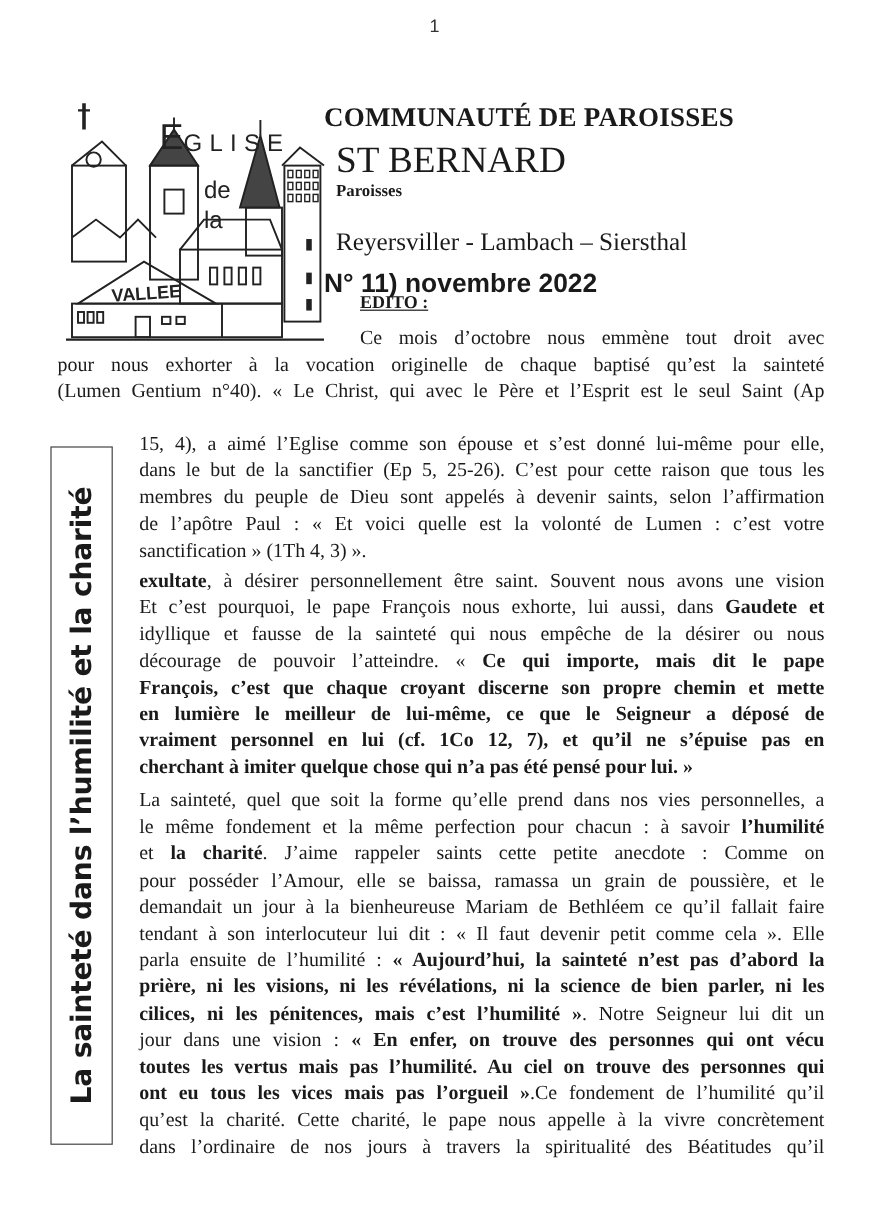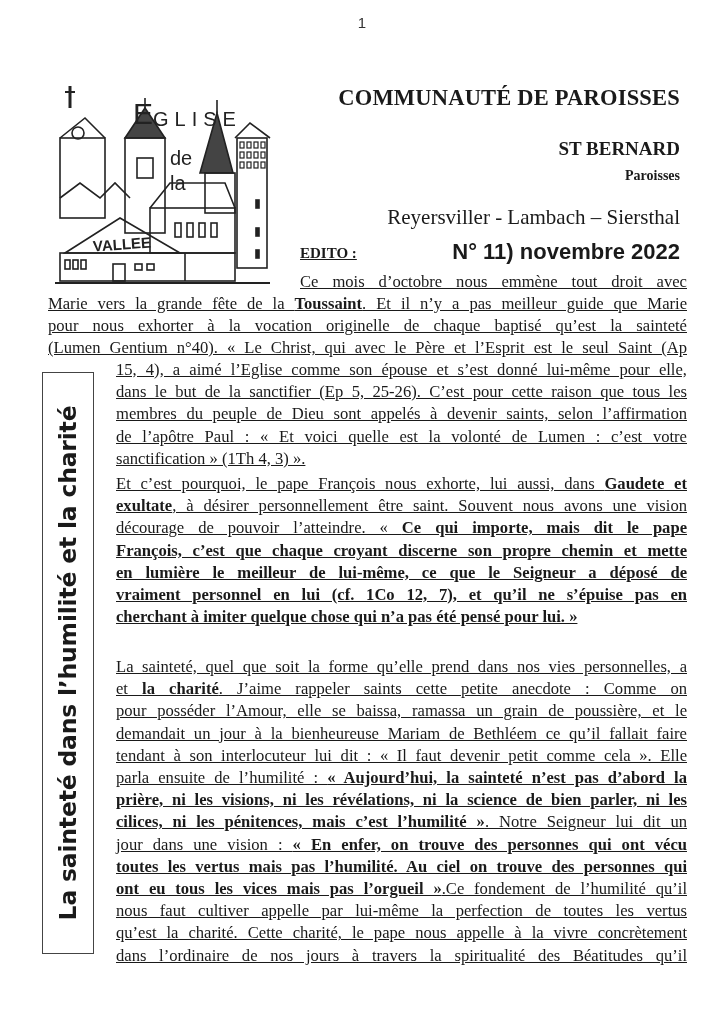--- a/index.html
+++ b/index.html
@@ -1,35 +1,35 @@
 <!DOCTYPE html>
 <html><head>
 <meta charset="utf-8">
 <style>
   html, body { margin:0; padding:0; background:#ffffff; }
   body { width:724px; height:1024px; position:relative; overflow:hidden; color:#1a1a1a; font-family:"Liberation Serif", serif; }
   .page-number { position:absolute; left:0; width:724px; top:14px; text-align:center; font-family:"Liberation Sans", sans-serif; font-size:15px; color:#333; }
   .logo { position:absolute; left:55px; top:78px; width:220px; height:210px; }
-  .header { position:absolute; left:280px; top:84px; width:400px; text-align:right; }
+  .header { position:absolute; left:280px; top:84px; width:400px; text-align:left; }
   .h-comm { font-size:22.5px; font-weight:bold; letter-spacing:0.2px; margin:0; line-height:28px; margin-left:-10px;}
-  .h-st { font-size:19px; font-weight:bold; margin-top:24px; line-height:26px; }
+  .h-st { font-size:31px; font-weight:normal; margin-top:8px; line-height:26px; }
   .h-par { font-size:14px; font-weight:bold; line-height:24px; margin-top:2px; }
   .h-villages { font-size:21px; line-height:26px; margin-top:16px; }
   .h-num { font-family:Liberation Sans, sans-serif; font-size:22px; font-weight:bold; line-height:28px; margin-top:8px; margin-left:-10px; }
   .edito { position:absolute; left:300px; top:245px; font-size:15px; font-weight:bold; text-decoration:underline; }
   .text { font-size:16.6px; line-height:22.2px; text-align:justify; }
   .p1-first { position:absolute; left:300px; top:271px; width:387px; }
   .p1-rest { position:absolute; left:48px; top:293px; width:639px; }
   .p1-indent { position:absolute; left:116px; top:359px; width:571px; }
   .p2 { position:absolute; left:116px; top:473px; width:571px; }
   .p3 { position:absolute; left:116px; top:656px; width:571px; }
   .text b { font-weight:bold; }
   .sidebox { position:absolute; left:42px; top:372px; width:50px; height:580px; border:1.3px solid #444; }
   .sidebox-text { position:absolute; left:50%; top:50%; transform:translate(-50%,-50%) rotate(-90deg); white-space:nowrap; font-family:"DejaVu Sans", sans-serif; font-weight:bold; font-size:23.5px; color:#1a1a1a; letter-spacing:-0.2px; }
-  .line { display:block; text-align:justify; text-align-last:justify; white-space:nowrap;text-decoration:underline; }
+  .line { display:block; text-align:justify; text-align-last:justify; white-space:nowrap; }
   .line.last { text-align-last:left; }
 </style>
 </head>
 <body>
 
 <div class="page-number">1</div>
 
 <div class="logo">
   <svg width="220" height="210" viewBox="0 0 220 210">
     <g fill="none" stroke="#222" stroke-width="1.6">
@@ -105,52 +105,52 @@
   <div class="h-villages">Reyersviller - Lambach – Siersthal</div>
   <div class="h-num">N° 11) novembre  2022</div>
 </div>
 
 <div class="edito">EDITO :</div>
 
 <div class="text p1-first" id="p1first">
     <span class="line"><span>Ce mois d’octobre nous emmène tout droit avec</span></span>
   </div>
 <div class="text p1-rest" id="p1full">
-    <span class="line"><span>Marie vers la grande fête de la </span><b>Toussaint</b><span>. Et il n’y a pas meilleur guide que Marie</span></span>
     <span class="line"><span>pour nous exhorter à la vocation originelle de chaque baptisé qu’est la sainteté</span></span>
     <span class="line"><span>(Lumen Gentium n°40). « Le Christ, qui avec le Père et l’Esprit est le seul Saint (Ap</span></span>
   </div>
 <div class="text p1-indent" id="p1indent">
     <span class="line"><span>15, 4), a aimé l’Eglise comme son épouse et s’est donné lui-même pour elle,</span></span>
     <span class="line"><span>dans le but de la sanctifier (Ep 5, 25-26). C’est pour cette raison que tous les</span></span>
     <span class="line"><span>membres du peuple de Dieu sont appelés à devenir saints, selon l’affirmation</span></span>
     <span class="line"><span>de l’apôtre Paul : « Et voici quelle est la volonté de Lumen : c’est votre</span></span>
     <span class="line last"><span>sanctification » (1Th 4, 3) ».</span></span>
   </div>
 <div class="text p2" id="p2">
+    <span class="line"><b>exultate</b><span>, à désirer personnellement être saint. Souvent nous avons une vision</span></span>
     <span class="line"><span>Et c’est pourquoi, le pape François nous exhorte, lui aussi, dans </span><b>Gaudete et</b></span>
-    <span class="line"><b>exultate</b><span>, à désirer personnellement être saint. Souvent nous avons une vision</span></span>
+    <span class="line"><span>idyllique et fausse de la sainteté qui nous empêche de la désirer ou nous</span></span>
     <span class="line"><span>décourage de pouvoir l’atteindre. « </span><b>Ce qui importe, mais dit le pape</b></span>
     <span class="line"><b>François, c’est que chaque croyant discerne son propre chemin et mette</b></span>
     <span class="line"><b>en lumière le meilleur de lui-même, ce que le Seigneur a déposé de</b></span>
     <span class="line"><b>vraiment personnel en lui (cf. 1Co 12, 7), et qu’il ne s’épuise pas en</b></span>
     <span class="line last"><b>cherchant à imiter quelque chose qui n’a pas été pensé pour lui. »</b></span>
   </div>
 <div class="text p3" id="p3">
     <span class="line"><span>La sainteté, quel que soit la forme qu’elle prend dans nos vies personnelles, a</span></span>
+    <span class="line"><span>le même fondement et la même perfection pour chacun : à savoir </span><b>l’humilité</b></span>
     <span class="line"><span>et </span><b>la charité</b><span>. J’aime rappeler saints cette petite anecdote : Comme on</span></span>
     <span class="line"><span>pour posséder l’Amour, elle se baissa, ramassa un grain de poussière, et le</span></span>
     <span class="line"><span>demandait un jour à la bienheureuse Mariam de Bethléem ce qu’il fallait faire</span></span>
     <span class="line"><span>tendant à son interlocuteur lui dit : « Il faut devenir petit comme cela ». Elle</span></span>
     <span class="line"><span>parla ensuite de l’humilité : </span><b>« Aujourd’hui, la sainteté n’est pas d’abord la</b></span>
     <span class="line"><b>prière, ni les visions, ni les révélations, ni la science de bien parler, ni les</b></span>
     <span class="line"><b>cilices, ni les pénitences, mais c’est l’humilité »</b><span>. Notre Seigneur lui dit un</span></span>
     <span class="line"><span>jour dans une vision : </span><b>« En enfer, on trouve des personnes qui ont vécu</b></span>
     <span class="line"><b>toutes les vertus mais pas l’humilité. Au ciel on trouve des personnes qui</b></span>
     <span class="line"><b>ont eu tous les vices mais pas l’orgueil »</b><span>.Ce fondement de l’humilité qu’il</span></span>
-    <span class="line"><span>nous faut cultiver appelle par lui-même la perfection de toutes les vertus</span></span>
     <span class="line"><span>qu’est la charité. Cette charité, le pape nous appelle à la vivre concrètement</span></span>
     <span class="line"><span>dans l’ordinaire de nos jours à travers la spiritualité des Béatitudes qu’il</span></span>
   </div>
 
 <div class="sidebox">
   <div class="sidebox-text">La sainteté dans l’humilité et la charité</div>
 </div>
 
 </body></html>

